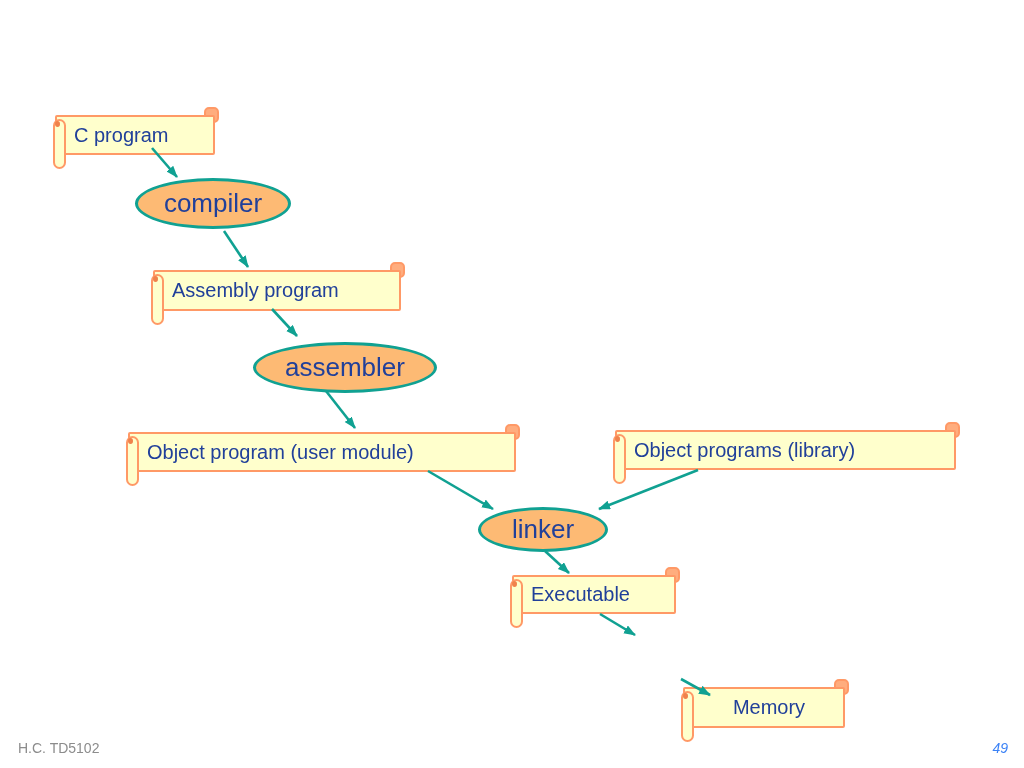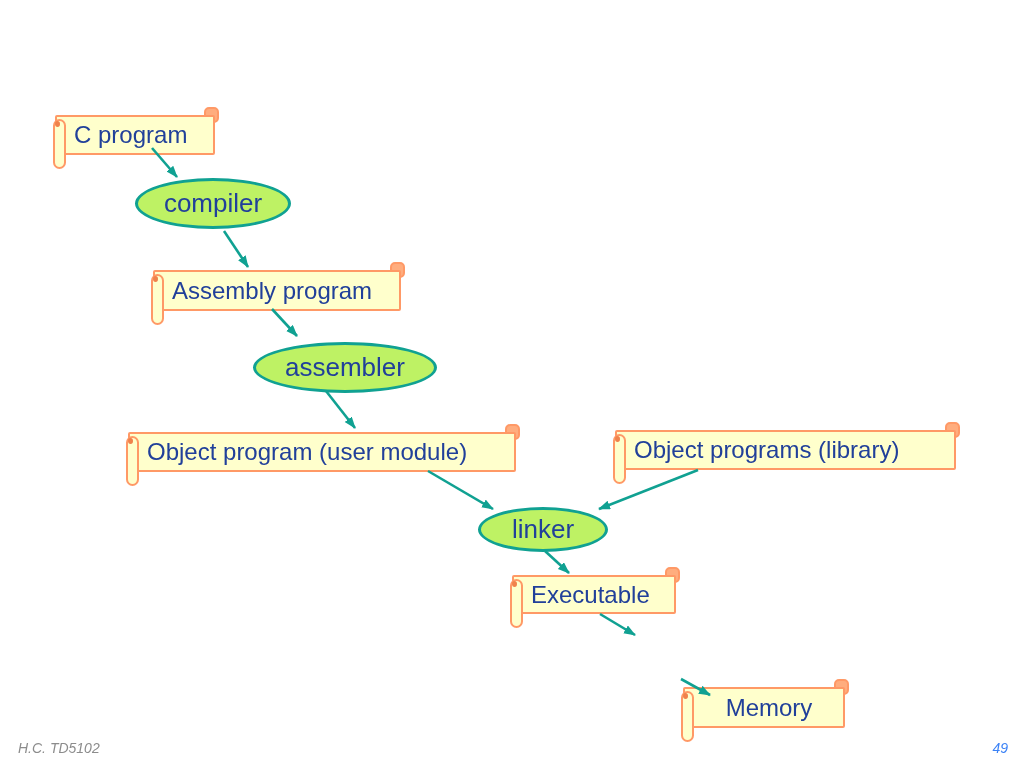--- a/index.html
+++ b/index.html
@@ -29,36 +29,36 @@
     background:#FFFFCC;border:2.5px solid #FF9966;border-radius:7px;
     z-index:2;box-sizing:border-box;
   }
   .sb-roll::after{
     content:"";position:absolute;left:0px;top:0px;width:5px;height:6px;
     background:#F0824C;border-radius:50%;
   }
   .sb-label{
     position:absolute;left:0;top:0;width:100%;height:100%;
     display:flex;align-items:center;padding-left:19px;box-sizing:border-box;
-    font-size:24px;color:#21409A;z-index:3;white-space:nowrap;
+    font-size:20px;color:#21409A;z-index:3;white-space:nowrap;
   }
   .sb-label.centered{justify-content:center;padding-left:10px;}
   
   .ellipse{
-    position:absolute;z-index:2;background:#bef264;
+    position:absolute;z-index:2;background:#fdba74;
     border:3px solid #10A192;border-radius:50%;
     display:flex;align-items:center;justify-content:center;
     font-size:26px;color:#21409A;box-sizing:border-box;white-space:nowrap;
   }
   
   .arrows{position:absolute;left:0;top:0;z-index:4;pointer-events:none;}
   
   .footer-left{
     position:absolute;left:18px;top:740px;font-size:14px;
-    font-style:italic;color:#8C8C8C;
+    color:#8C8C8C;
   }
   .footer-right{
     position:absolute;right:16px;top:740px;font-size:14px;
     font-style:italic;color:#3b82f6;
   }
 </style>
 </head>
 <body>
 
 <div class="slide">

